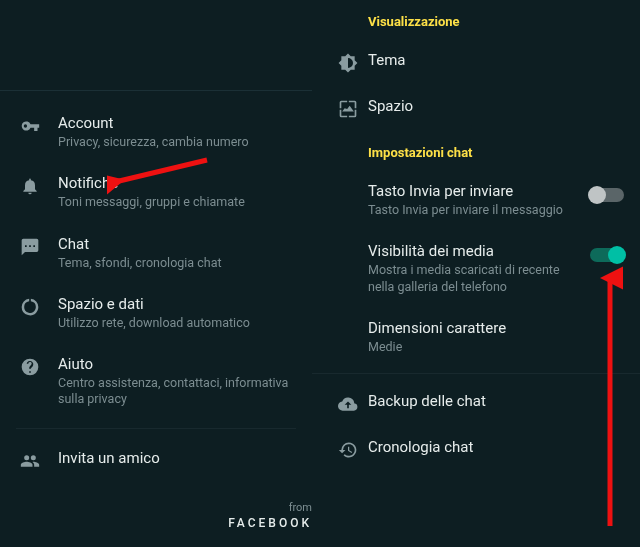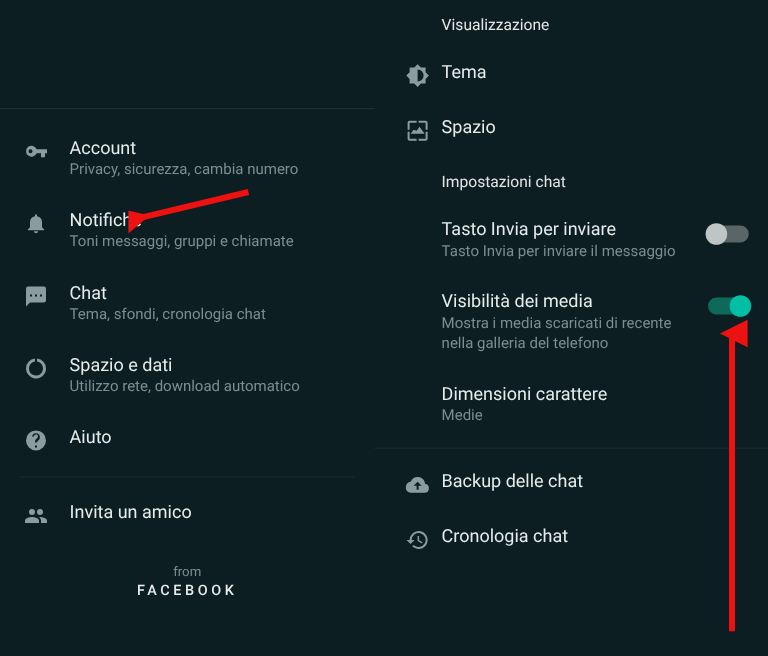--- a/index.html
+++ b/index.html
@@ -1,20 +1,20 @@
 <!DOCTYPE html>
 <html><head>
 <meta charset="utf-8">
 <style>
   html,body{margin:0;padding:0;width:640px;height:547px;background:#0d1e22;font-family:Roboto,Arial,sans-serif;overflow:hidden}
   .app{display:flex;width:640px;height:547px}
   .left{width:312px;position:relative;padding-top:60px}
   .right{width:328px;position:relative;padding-top:0}
   .divider{position:absolute;left:0;top:90px;width:312px;height:1px;background:#1b3036}
-  .section{color:#e5e5e5;font-size:13px;font-weight:400;padding:14px 0 10px 56px}
+  .section{color:#fde047;font-size:13px;font-weight:700;padding:14px 0 10px 56px}
   .item{display:flex;padding:12px 16px 12px 16px;align-items:flex-start;position:relative}
   .left .item{padding-left:16px}
   .icon-slot{width:28px;display:inline-flex;justify-content:center;align-items:center;padding-top:2px;flex:0 0 28px}
   .icon-slot svg{width:20px;height:20px;fill:#8a9ca0}
   .texts{display:flex;flex-direction:column;padding-left:14px;flex:1}
   .title{color:#e6eceb;font-size:15px;font-weight:400}
   .sub{color:#7c8d91;font-size:12.5px;padding-top:2px;line-height:1.3}
   .right .item{padding-right:70px}
   .right .icon-slot{flex:0 0 40px;width:40px;justify-content:center}
   .right .texts{padding-left:0}
@@ -23,21 +23,21 @@
   .hr{height:1px;background:#18292e;margin:6px 0}
   .toggle{position:absolute;right:16px;top:18px;width:34px;height:14px;border-radius:10px}
   .toggle.off{background:#5a6568}
   .toggle .knob{position:absolute;width:18px;height:18px;border-radius:50%;top:-2px}
   .toggle.off .knob{background:#bfc4c5;left:-2px}
   .toggle.on{background:#0d6a5a}
   .toggle.on .knob{background:#00bfa5;right:-2px}
   
   .arrow1{position:absolute;left:107px;top:152px;pointer-events:none}
   .arrow2{position:absolute;right:17px;top:266px;pointer-events:none}
-  .from-block{text-align:center;color:#7c8d91;font-size:11px;padding-top:18px}
+  .from-block{text-align:right;color:#7c8d91;font-size:11px;padding-top:18px}
   .from-block .fb{color:#e6eceb;letter-spacing:3px;font-size:12px;font-weight:500;padding-top:2px}
 </style>
 </head>
 <body>
 
 <div class="app">
 
   <div class="left">
     <div class="divider"></div>
 
@@ -90,20 +90,21 @@
     </div>
 
     <div class="item">
       <span class="icon-slot">
         <svg viewBox="0 0 24 24">
             <path d="M12 2a10 10 0 1 0 0 20 10 10 0 0 0 0-20zm1 17h-2v-2h2v2zm2.07-7.75-.9.92A3.4 3.4 0 0 0 13 14h-2v-.5a4 4 0 0 1 1.17-2.83l1.24-1.26a2 2 0 1 0-3.41-1.41H8a4 4 0 1 1 7.07 3.25z"></path>
           </svg>
       </span>
       <span class="texts">
         <span class="title">Aiuto</span>
+        <span class="sub">Centro assistenza, contattaci, informativa sulla privacy</span>
       </span>
     </div>
 
     <div class="hr" style="margin:8px 16px"></div>
 
     <div class="item">
       <span class="icon-slot">
         <svg viewBox="0 0 24 24">
             <path d="M16 11a3 3 0 1 0 0-6 3 3 0 0 0 0 6zM8 11a3 3 0 1 0 0-6 3 3 0 0 0 0 6zm0 2c-2.33 0-7 1.17-7 3.5V19h14v-2.5C15 14.17 10.33 13 8 13zm8 0c-.29 0-.62.02-.97.05A4.22 4.22 0 0 1 17 16.5V19h6v-2.5c0-2.33-4.67-3.5-7-3.5z"></path>
           </svg>

